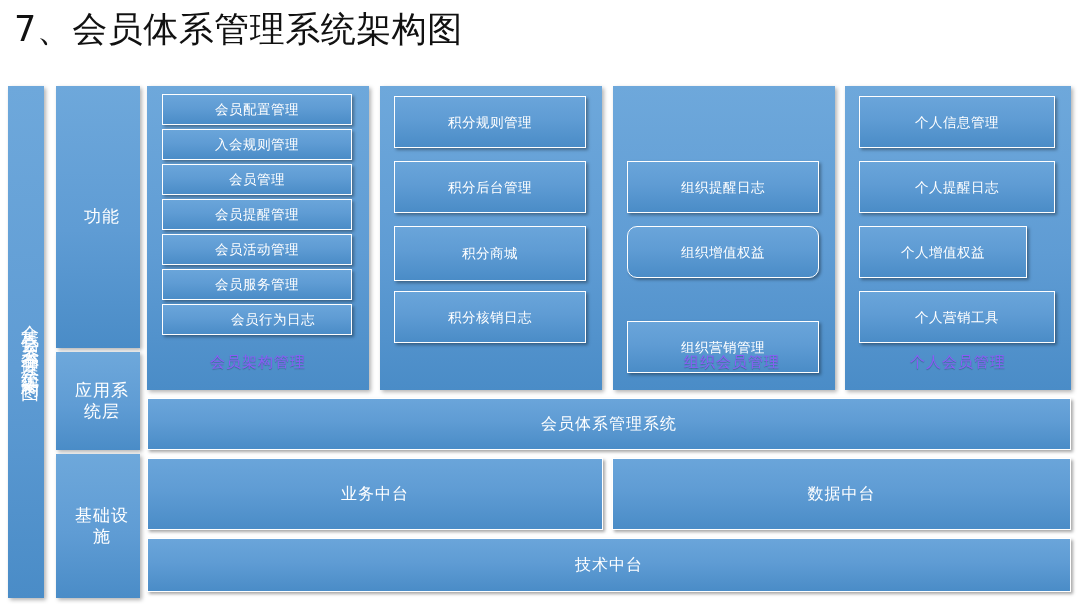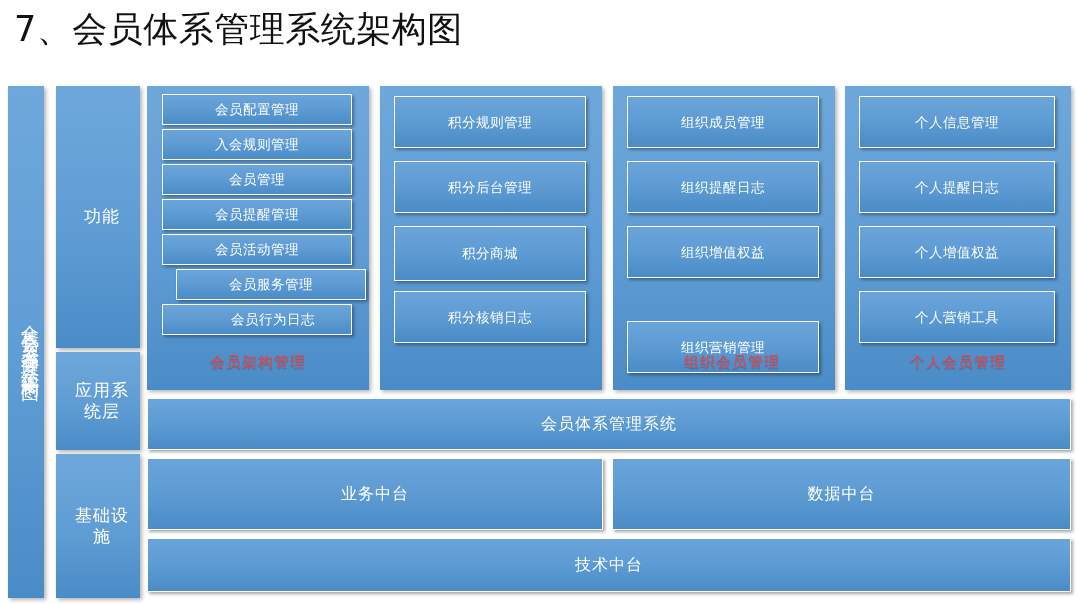--- a/index.html
+++ b/index.html
@@ -96,21 +96,21 @@
     letter-spacing: 0.5px;
   }
 
   
   .col-caption {
     position: absolute;
     box-sizing: border-box;
     display: flex;
     align-items: center;
     justify-content: center;
-    color: #ef4444;
+    color: #8b5cf6;
     font-size: 15px;
     letter-spacing: 1px;
     text-shadow: 0 1px 1px rgba(0,0,0,0.25);
   }
 
   .wide-row {
     font-size: 16px;
     letter-spacing: 1px;
   }
 </style>
@@ -147,21 +147,21 @@
   </div>
   <div class="blk item" style="left:162px; top:78px;  width:190px; height:31px;">
     <span>会员管理</span>
   </div>
   <div class="blk item" style="left:162px; top:113px; width:190px; height:31px;">
     <span>会员提醒管理</span>
   </div>
   <div class="blk item" style="left:162px; top:148px; width:190px; height:31px;">
     <span>会员活动管理</span>
   </div>
-  <div class="blk item" style="left:176px; top:183px; width:190px; height:31px;align-items:center;">
+  <div class="blk item" style="left:162px; top:183px; width:190px; height:31px;align-items:center;">
     <span>会员服务管理</span>
   </div>
   <div class="blk item" style="left:162px; top:218px; width:190px; height:31px;padding-left:32px;">
     <span>会员行为日志</span>
   </div>
   <div class="col-caption" style="left:147px; top:256px; width:222px; height:40px;">
     <span>会员架构管理</span>
   </div>
 
   <div class="panel" style="left:380px; top:0px; width:222px; height:304px;"></div>
@@ -174,45 +174,42 @@
   </div>
   <div class="blk item" style="left:394px; top:140px; width:192px; height:55px;">
     <span>积分商城</span>
   </div>
   <div class="blk item" style="left:394px; top:205px; width:192px; height:52px;">
     <span>积分核销日志</span>
   </div>
 
   <div class="panel" style="left:613px; top:0px; width:222px; height:304px;"></div>
 
-  <div class="blk item" style="left:627px; top:10px;  width:192px; height:52px;">
-    <span>组织成员管理</span>
-  </div>
   <div class="blk item" style="left:627px; top:75px;  width:192px; height:52px;">
     <span>组织提醒日志</span>
   </div>
-  <div class="blk item" style="left:627px; top:140px; width:192px; height:52px;">
+  <div class="blk item" style="left:627px; top:140px; width:192px; height:52px;border-radius:10px;">
     <span>组织增值权益</span>
   </div>
   <div class="blk item" style="left:627px; top:205px; width:192px; height:52px;margin-top:30px;">
     <span>组织营销管理</span>
   </div>
   <div class="col-caption" style="left:613px; top:256px; width:222px; height:40px;padding-left:16px;">
     <span>组织会员管理</span>
   </div>
 
   <div class="panel" style="left:845px; top:0px; width:226px; height:304px;"></div>
 
   <div class="blk item" style="left:859px; top:10px;  width:196px; height:52px;">
     <span>个人信息管理</span>
   </div>
   <div class="blk item" style="left:859px; top:75px;  width:196px; height:52px;">
     <span>个人提醒日志</span>
   </div>
-  <div class="blk item" style="left:859px; top:140px; width:196px; height:52px;">
+  <div class="blk item" style="left:859px; top:140px; width:168px; height:52px;">
     <span>个人增值权益</span>
   </div>
   <div class="blk item" style="left:859px; top:205px; width:196px; height:52px;">
     <span>个人营销工具</span>
   </div>
   <div class="col-caption" style="left:845px; top:256px; width:226px; height:40px;">
     <span>个人会员管理</span>
   </div>
 
   <div class="blk wide-row" style="left:147px; top:312px; width:924px; height:52px;">

